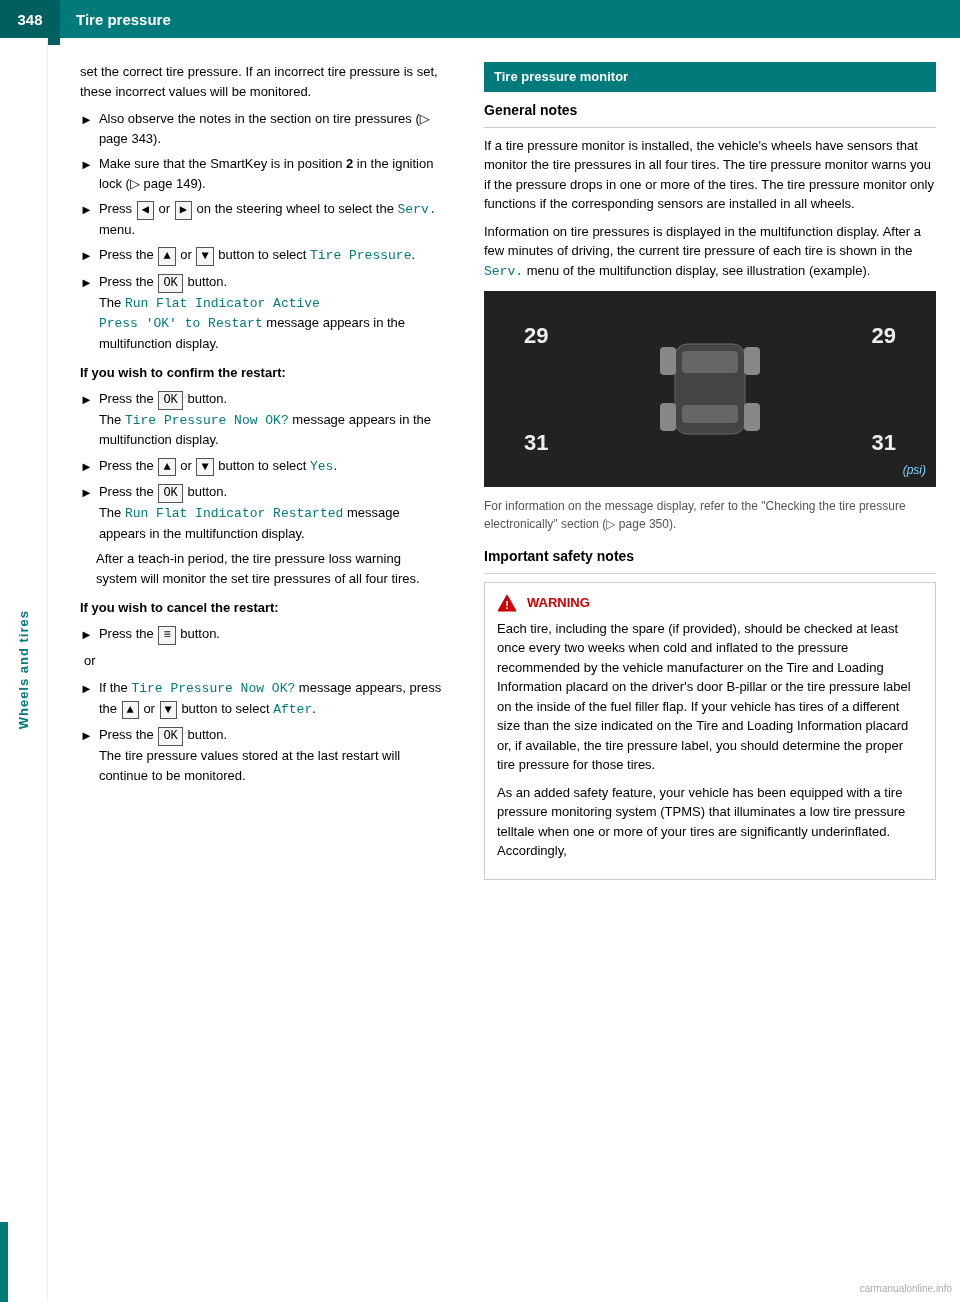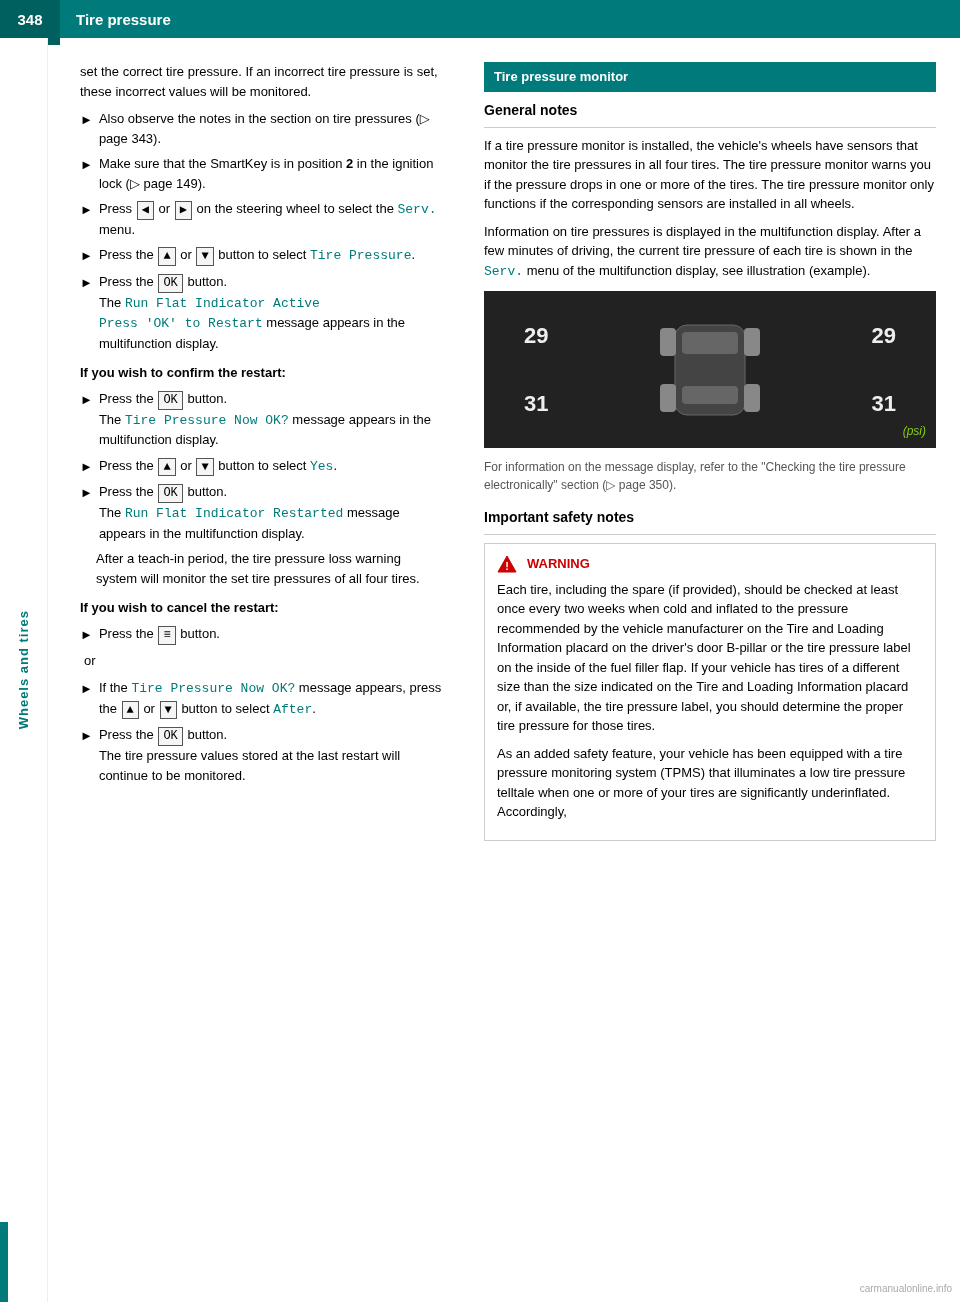--- a/index.html
+++ b/index.html
@@ -170,21 +170,21 @@
       margin-bottom: 6px;
       display: flex;
       align-items: center;
       gap: 6px;
     }
 
     
     .car-image-box {
       background: #222;
       width: 100%;
-      height: 157px;
+      height: 196px;
       margin: 10px 0;
       position: relative;
       display: flex;
       align-items: center;
       justify-content: center;
       overflow: hidden;
     }
     .car-image-numbers {
       color: #eee;
       font-size: 22px;
@@ -196,21 +196,21 @@
     .num-rl { bottom: 28px; left: 40px; }
     .num-rr { bottom: 28px; right: 40px; }
     .car-svg {
       width: 160px;
       height: 120px;
     }
     .psi-label {
       position: absolute;
       right: 10px;
       bottom: 8px;
-      color: #84cc16;
+      color: #7dd3fc;
       font-size: 12px;
       font-style: italic;
     }
     .img-caption {
       font-size: 12px;
       color: #555;
       margin-top: 4px;
       margin-bottom: 13px;
     }
 

